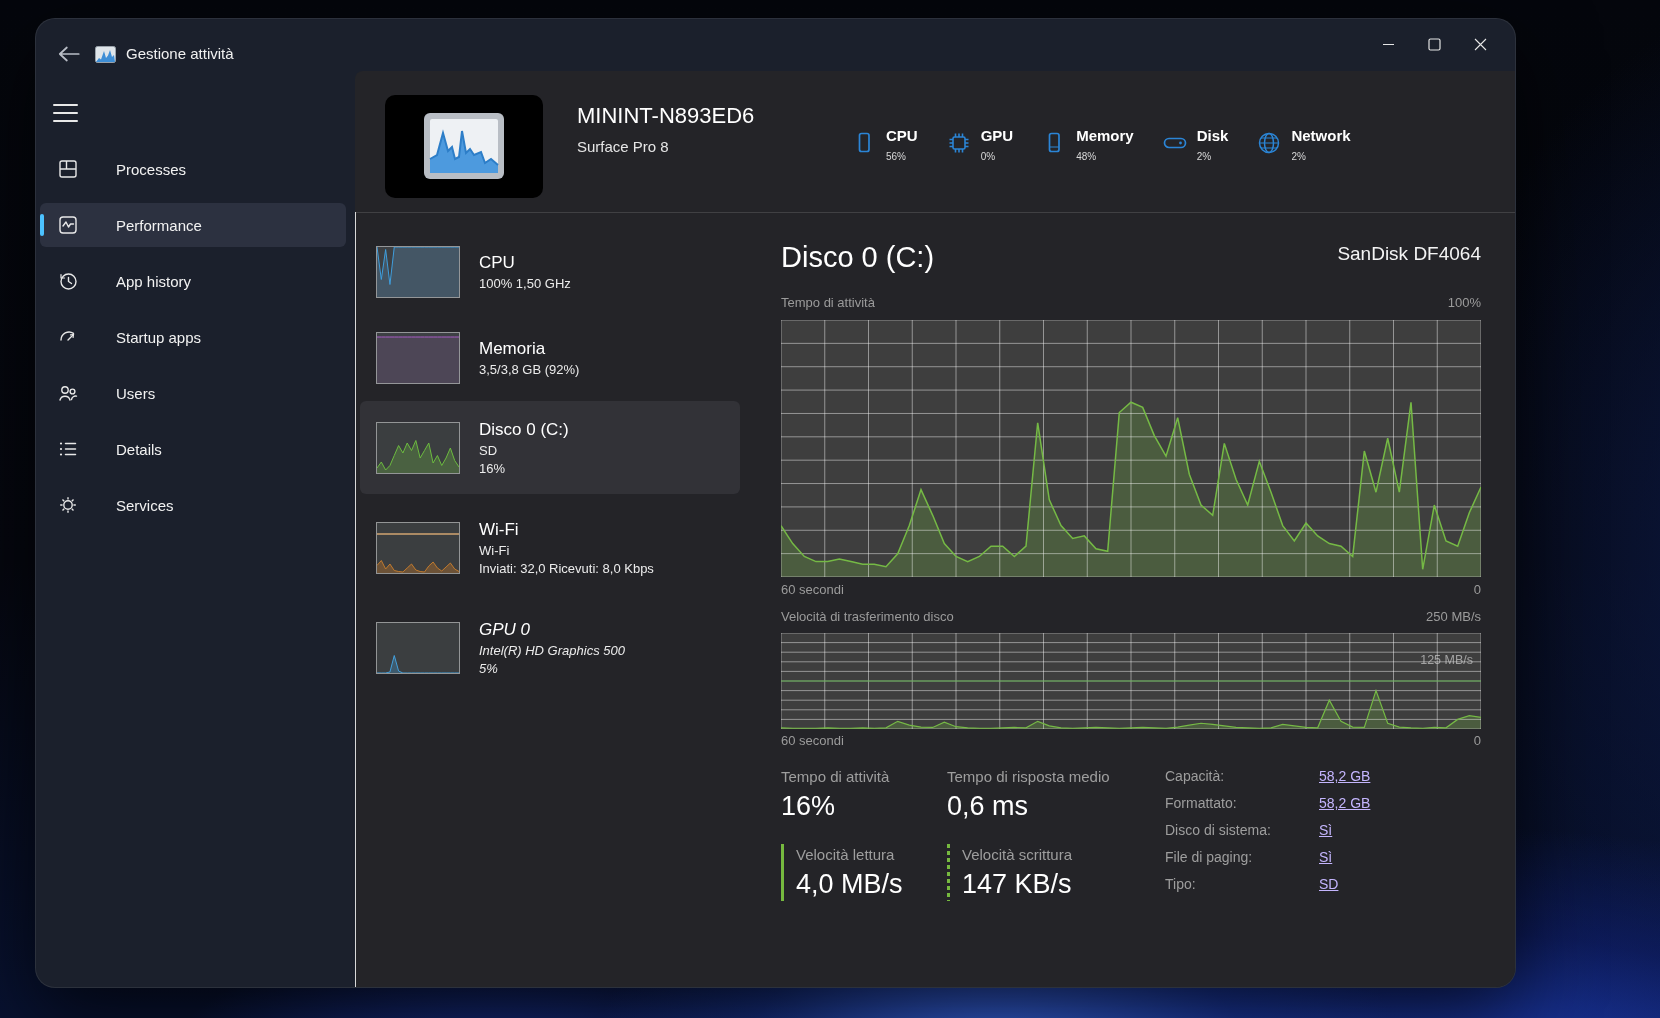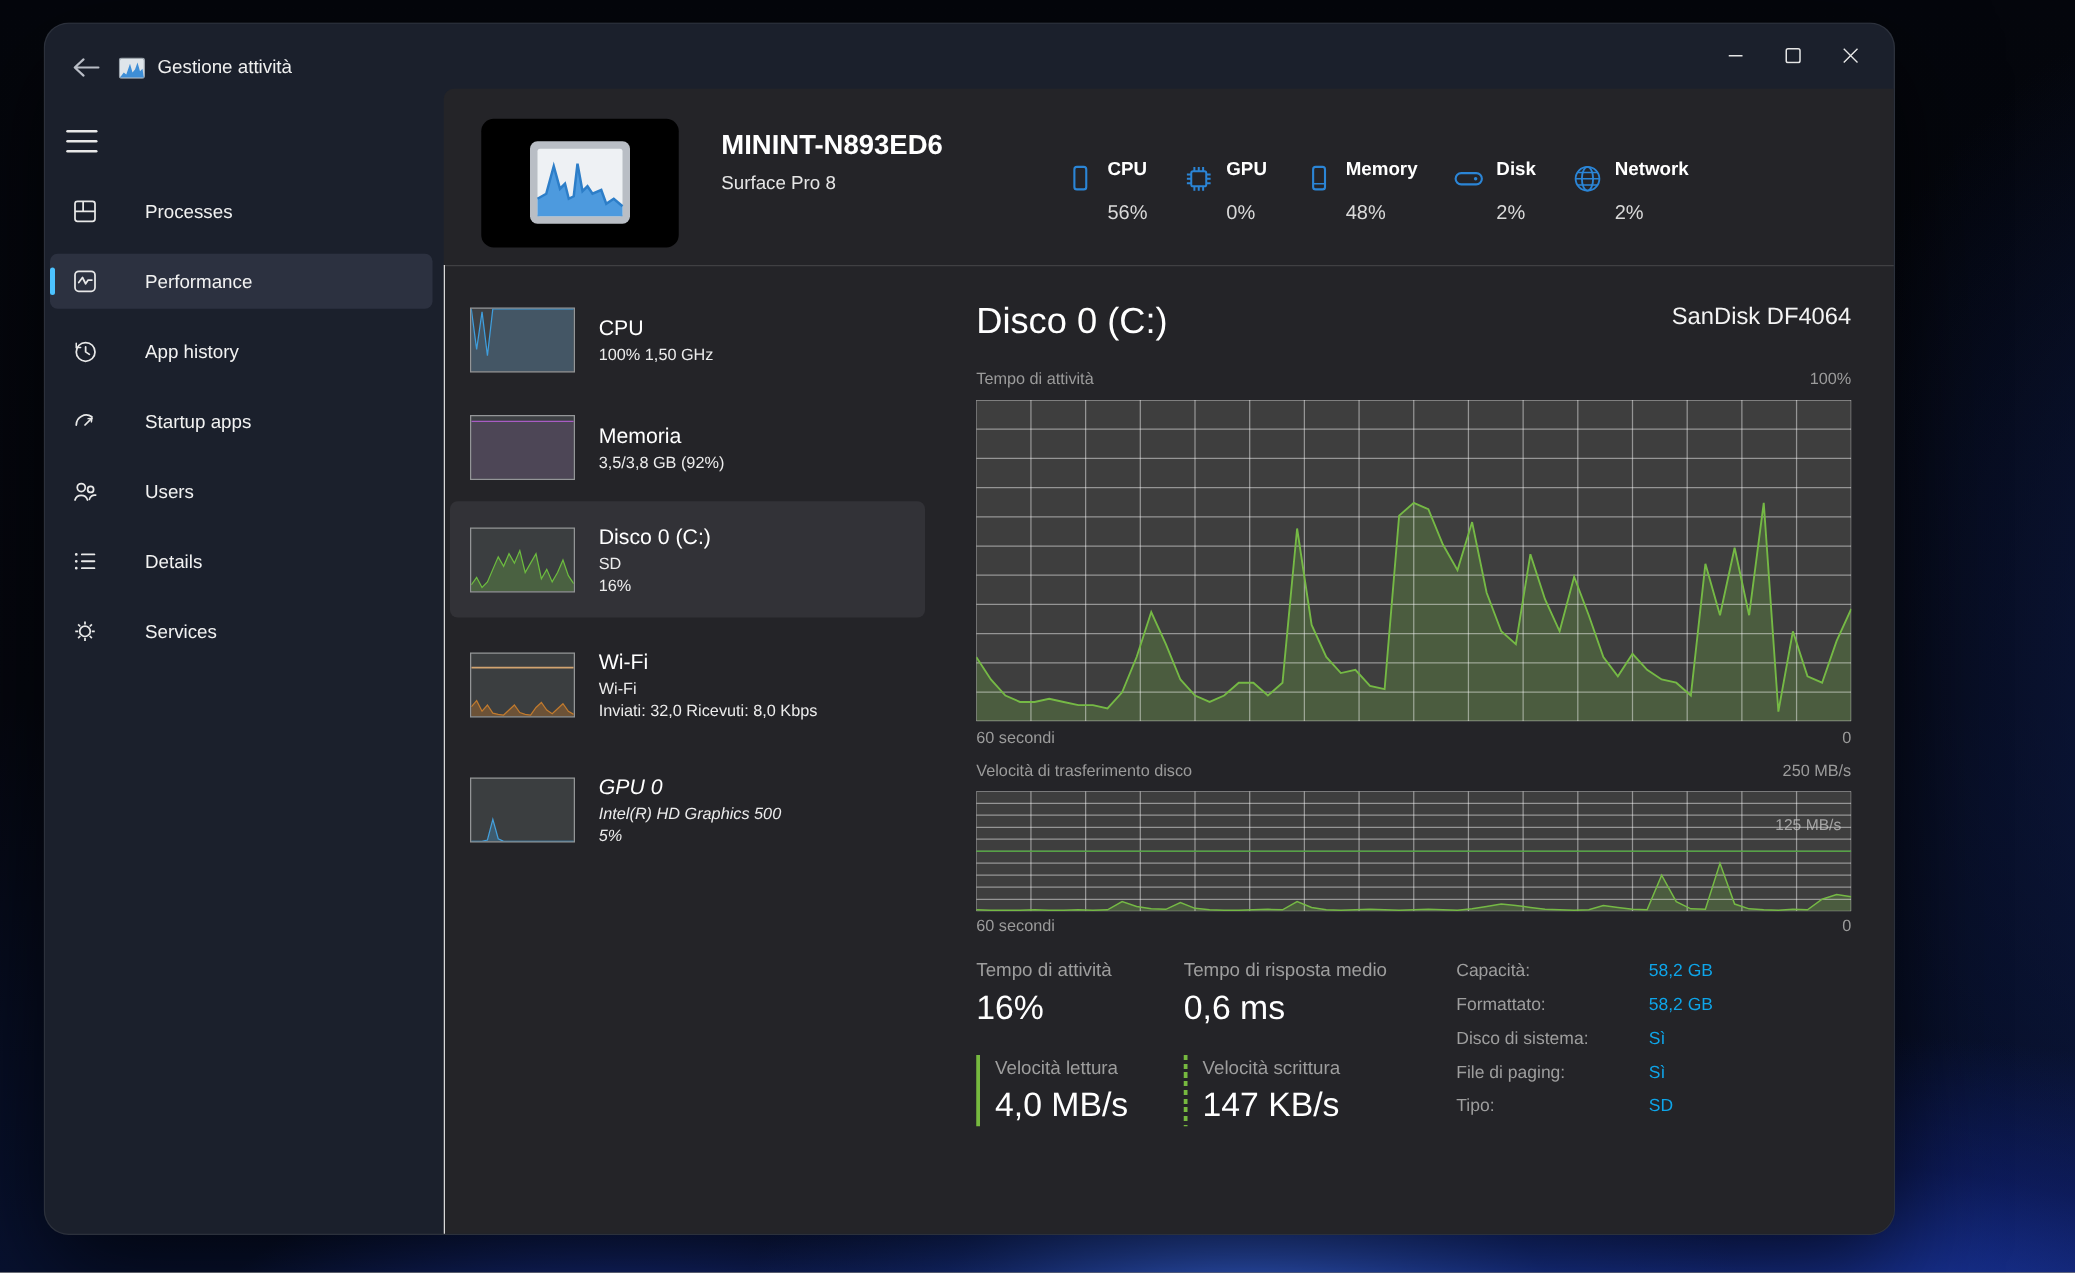--- a/index.html
+++ b/index.html
@@ -39,27 +39,27 @@
   .nav-item .pill { position:absolute; left:0; top:11px; width:4px; height:22px; border-radius:2px; background:#4cc2ff; }
   .nav-ico { width:22px; height:22px; color:#e8e8e8; flex:none; }
 
   
   .content { position:absolute; left:319px; top:52px; width:1162px; height:918px; background:#242428; border-top-left-radius:8px; }
   .v-divider { position:absolute; left:0; top:141px; bottom:0; width:1px; background:#d8d8d8; }
   .h-line { position:absolute; left:0; top:141px; right:0; height:1px; background:rgba(255,255,255,.13); }
 
   
   .device-card { position:absolute; left:30px; top:24px; width:158px; height:103px; background:#000; border-radius:10px; display:flex; align-items:center; justify-content:center; }
-  .device-name { position:absolute; left:222px; top:32px; font-size:22px; font-weight:700; color:#fff; }
+  .device-name { position:absolute; left:222px; top:32px; font-size:22px; font-weight:400; color:#fff; }
   .device-model { position:absolute; left:222px; top:67px; font-size:15px; color:#e6e6e6; }
   .stats { position:absolute; left:496px; top:55px; display:flex; gap:28px; }
   .stat { display:flex; gap:9px; }
   .stat-ico { width:26px; height:26px; color:#2b85d6; margin-top:4px; flex:none; }
   .stat-label { font-size:15px; font-weight:700; color:#fff; line-height:19px; }
-  .stat-value { font-size:16px; color:#d9d9d9; line-height:19px; margin-top:16px; }
+  .stat-value { font-size:10px; color:#d9d9d9; line-height:19px; margin-top:2px; }
 
   
   .mrow { position:absolute; left:5px; width:380px; display:flex; align-items:center; gap:19px; border-radius:6px; }
   .mrow.r1 { top:158px; height:86px; }
   .mrow.r2 { top:244px; height:86px; }
   .mrow.r3 { top:330px; height:93px; background:#323237; }
   .mrow.r4 { top:430px; height:93px; }
   .mrow.r5 { top:530px; height:93px;font-style:italic; }
   .thumb { width:84px; height:52px; margin-left:16px; border:1px solid rgba(255,255,255,.45); flex:none; display:block; }
   .mtext { display:flex; flex-direction:column; gap:3px; }
@@ -78,21 +78,21 @@
 
   
   .bstat-label { position:absolute; font-size:15px; color:#9e9e9e; }
   .bstat-value { position:absolute; font-size:27px; font-weight:300; color:#fff; }
   .marker { position:absolute; width:3px; height:57px; top:773px; }
   .marker.solid { background:#76b93f; }
   .marker.dashed { background:repeating-linear-gradient(180deg,#76b93f 0 4px, rgba(0,0,0,0) 4px 7px); }
   .details { position:absolute; left:810px; top:697px; }
   .drow { display:flex; margin-bottom:11px; font-size:14px; }
   .dlabel { width:154px; color:#9e9e9e; }
-  .dvalue { color:#0ea5e9; }
+  .dvalue { color:#c4b5fd;text-decoration:underline; }
 </style>
 </head>
 <body>
 
 <div class="desktop">
   <div class="window">
 
     <button class="back-btn">
       <svg viewBox="0 0 24 20" width="26" height="22">
           <path d="M21 10 H4 M10 4 l-6.5 6 6.5 6" fill="none" stroke="currentColor" stroke-width="1.6" stroke-linecap="round" stroke-linejoin="round"></path>

